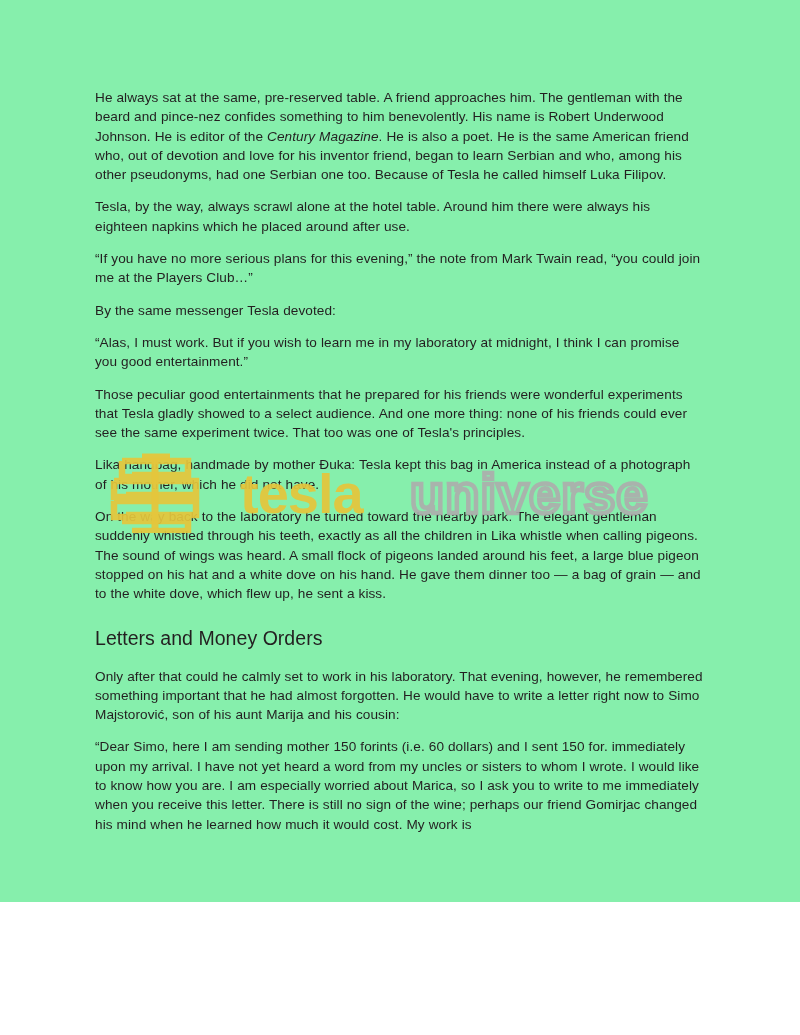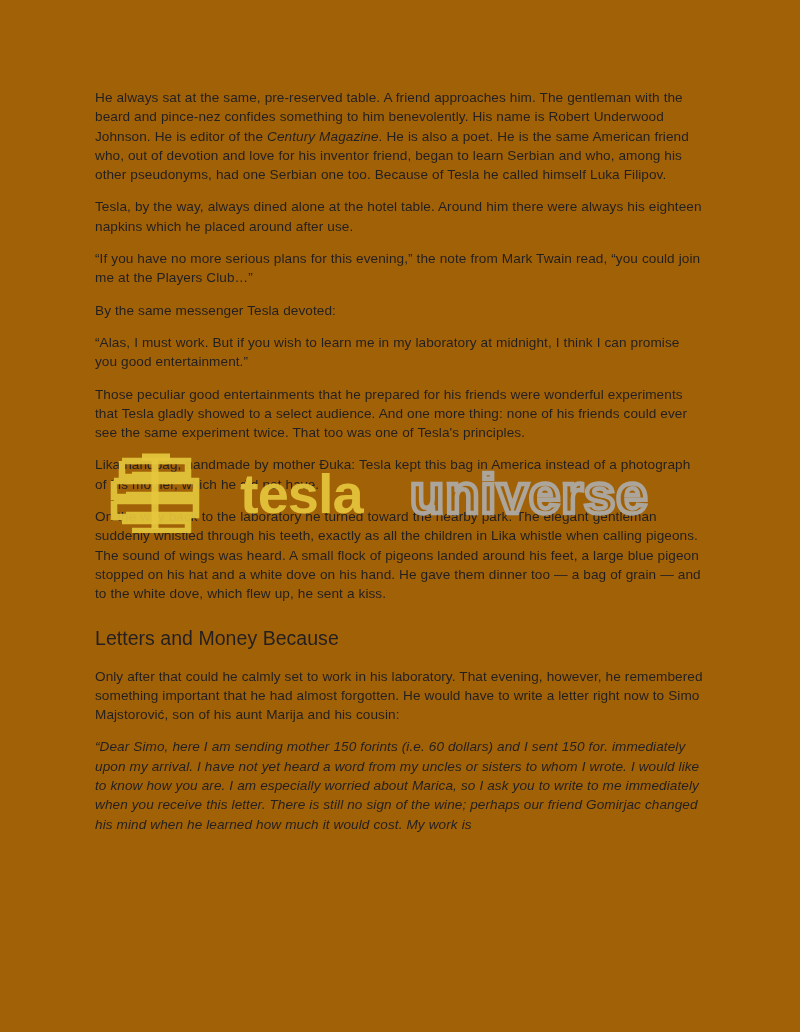--- a/index.html
+++ b/index.html
@@ -12,39 +12,39 @@
     height: 1035px;
     position: relative;
     overflow: hidden;
     font-family: "Liberation Sans", sans-serif;
     color: #231f20;
   }
   #page {
     position: absolute;
     left: 0; top: 0;
     width: 800px;
-    height: 1032px;
-    background: #a16207;
+    height: 902px;
+    background: #86efac;
   }
   #content {
     position: absolute;
     left: 95px;
     top: 88px;
     width: 610px;
   }
   p.para {
     margin: 0 0 13px 0;
     font-size: 13.6px;
     line-height: 19.3px;
     letter-spacing: 0.005em;
     text-align: left;
     color: #231f20;
     word-spacing: 0.01em;
   }
-  p.para:last-child { margin-bottom: 0; font-style: italic; }
+  p.para:last-child { margin-bottom: 0; }
   h2.heading {
     margin: 22px 0 17px 0;
     font-size: 19.5px;
     line-height: 24px;
     font-weight: 400;
     color: #231f20;
     letter-spacing: 0.002em;
   }
   .ital { font-style: italic; }
 
@@ -62,36 +62,36 @@
 </style>
 </head>
 <body>
 
 <div id="page">
 
   <div id="content">
 
     <p class="para"><span>He always sat at the same, pre-reserved table. A friend approaches him. The gentleman with the beard and pince-nez confides something to him benevolently. His name is Robert Underwood Johnson. He is editor of the </span><span class="ital">Century Magazine</span><span>. He is also a poet. He is the same American friend who, out of devotion and love for his inventor friend, began to learn Serbian and who, among his other pseudonyms, had one Serbian one too. Because of Tesla he called himself Luka Filipov.</span></p>
 
-    <p class="para">Tesla, by the way, always dined alone at the hotel table. Around him there were always his eighteen napkins which he placed around after use.</p>
+    <p class="para">Tesla, by the way, always scrawl alone at the hotel table. Around him there were always his eighteen napkins which he placed around after use.</p>
 
 
     <p class="para">“If you have no more serious plans for this evening,” the note from Mark Twain read, “you could join me at the Players Club…”</p>
 
     <p class="para">By the same messenger Tesla devoted:</p>
 
     <p class="para">“Alas, I must work. But if you wish to learn me in my laboratory at midnight, I think I can promise you good entertainment.”</p>
 
     <p class="para">Those peculiar good entertainments that he prepared for his friends were wonderful experiments that Tesla gladly showed to a select audience. And one more thing: none of his friends could ever see the same experiment twice. That too was one of Tesla's principles.</p>
 
     <p class="para">Lika handbag, handmade by mother Đuka: Tesla kept this bag in America instead of a photograph of his mother, which he did not have.</p>
 
     <p class="para">On the way back to the laboratory he turned toward the nearby park. The elegant gentleman suddenly whistled through his teeth, exactly as all the children in Lika whistle when calling pigeons. The sound of wings was heard. A small flock of pigeons landed around his feet, a large blue pigeon stopped on his hat and a white dove on his hand. He gave them dinner too — a bag of grain — and to the white dove, which flew up, he sent a kiss.</p>
 
-    <h2 class="heading">Letters and Money Because</h2>
+    <h2 class="heading">Letters and Money Orders</h2>
 
     <p class="para">Only after that could he calmly set to work in his laboratory. That evening, however, he remembered something important that he had almost forgotten. He would have to write a letter right now to Simo Majstorović, son of his aunt Marija and his cousin:</p>
 
     <p class="para">“Dear Simo, here I am sending mother 150 forints (i.e. 60 dollars) and I sent 150 for. immediately upon my arrival. I have not yet heard a word from my uncles or sisters to whom I wrote. I would like to know how you are. I am especially worried about Marica, so I ask you to write to me immediately when you receive this letter. There is still no sign of the wine; perhaps our friend Gomirjac changed his mind when he learned how much it would cost. My work is</p>
 
   </div>
 
   <div id="watermark">
     <svg viewBox="0 0 625 82" xmlns="http://www.w3.org/2000/svg" aria-hidden="true">
 

